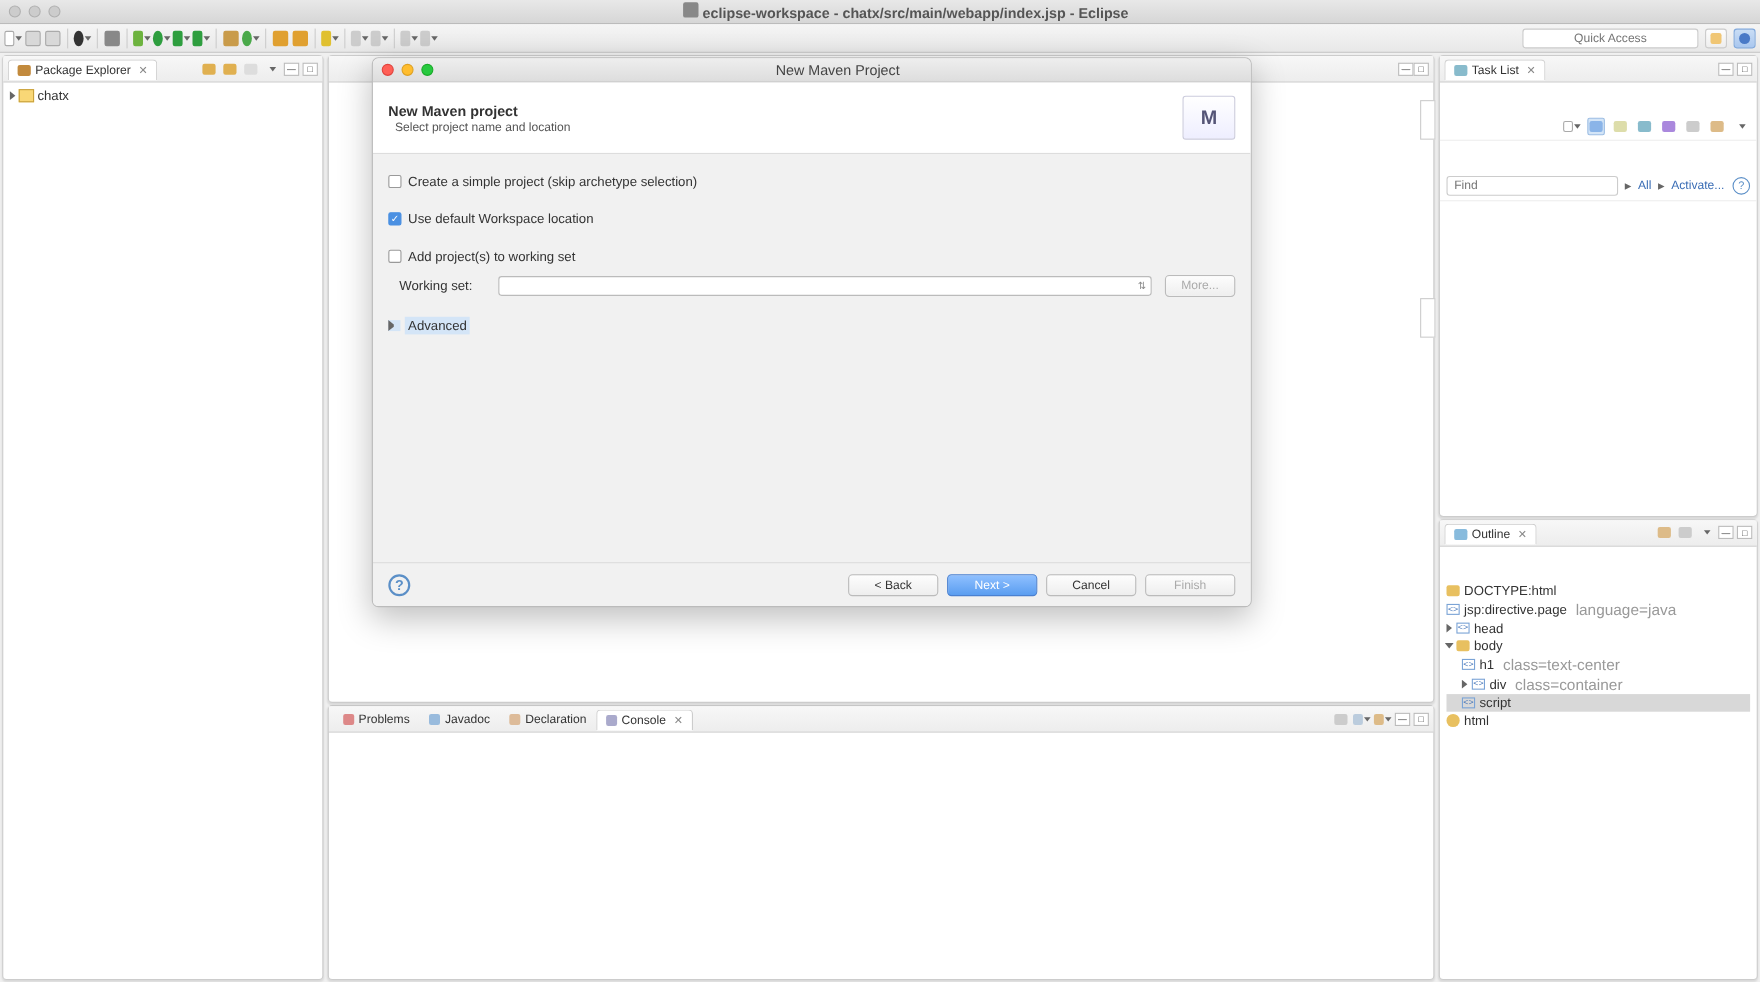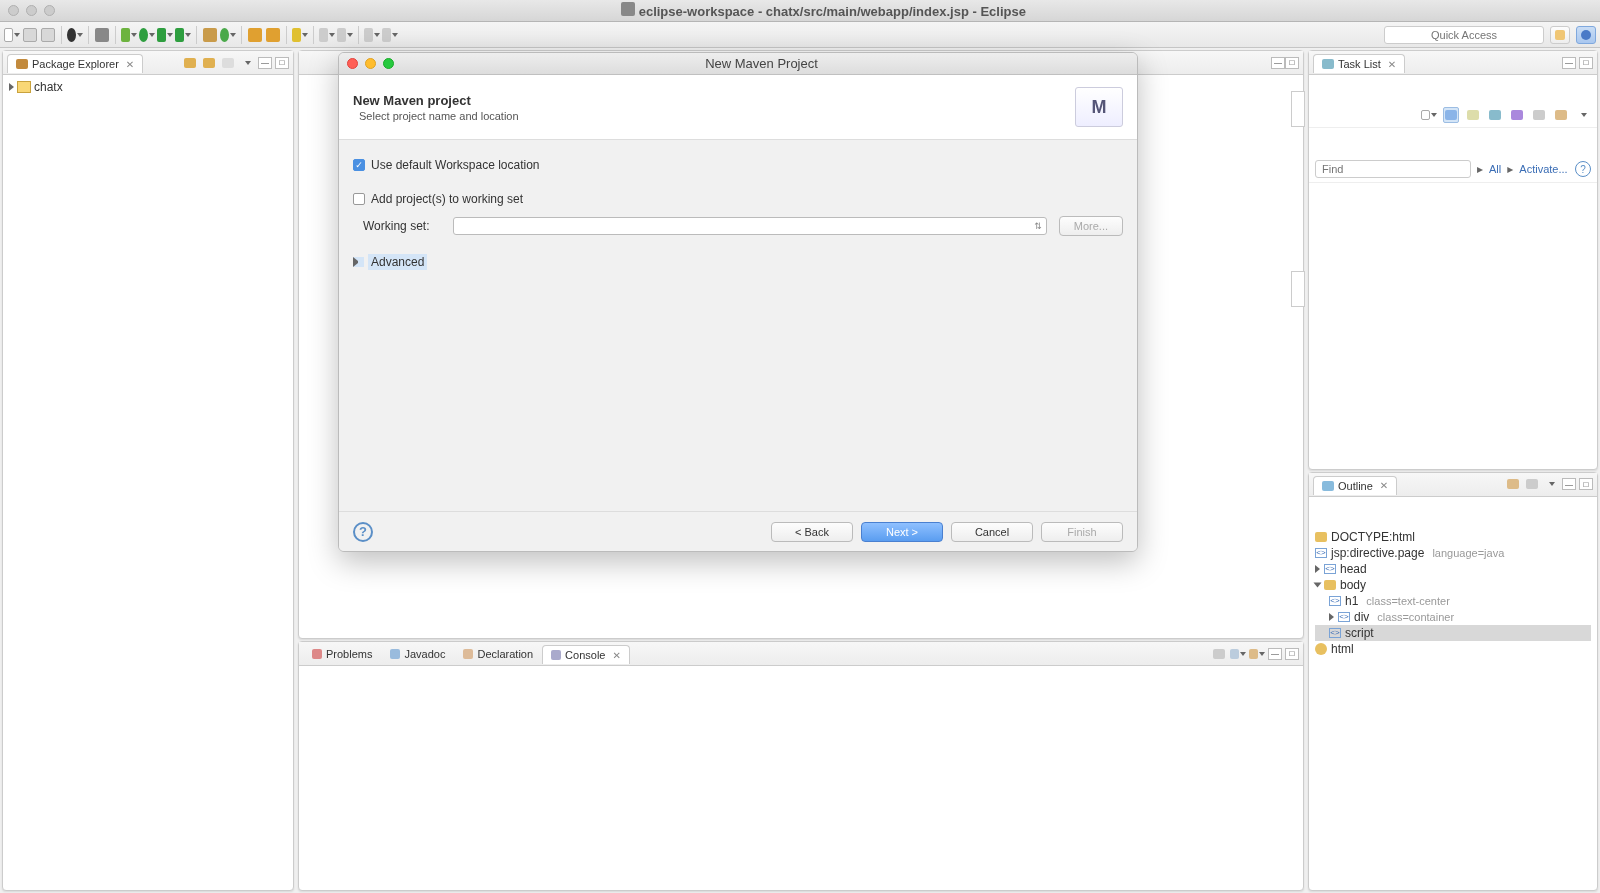--- a/index.html
+++ b/index.html
@@ -82,21 +82,21 @@
 
 
 .right-panel{flex:1;background:#fff;border:1px solid #ccc;border-radius:4px;display:flex;flex-direction:column;box-shadow:0 1px 2px rgba(0,0,0,0.1);gap:28px;}
 .task-toolbar{padding:4px 6px;display:flex;align-items:center;gap:6px;border-bottom:1px solid #eee;}
 .task-toolbar input{flex:0 0 100px;height:18px;border:1px solid #ccc;border-radius:3px;padding:0 6px;font-size:11px;color:#888;}
 .link{color:#3a6db5;font-size:11px;cursor:pointer;}
 .outline-body{flex:1;padding:4px 6px;overflow:auto;font-size:12px;}
 .ol-row{display:flex;align-items:center;gap:4px;padding:1px 0;}
 .ol-row.selected{background:#d8d8d8;}
 .ol-icon{width:12px;height:10px;border:1px solid #7aa3d6;color:#3a6db5;font-size:8px;display:inline-flex;align-items:center;justify-content:center;}
-.ol-attr{color:#999;font-size:11px;margin-left:4px;}
+.ol-attr{color:#999;font-size:14px;margin-left:4px;}
 .indent1{padding-left:14px;}
 
 
 .min-stub{position:absolute;width:14px;height:36px;background:#fff;border:1px solid #ccc;right:-2px;}
 
 
 .ico{width:14px;height:14px;border-radius:2px;display:inline-block;}
 </style>
 </head>
 <body>
@@ -411,20 +411,24 @@
   </div>
   <div class="dialog-header">
     <div>
       <h2>New Maven project</h2>
       <p>Select project name and location</p>
     </div>
     <div class="maven-icon">M</div>
   </div>
   <div class="dialog-body">
     <div class="chk-row">
+      <span class="chk"></span>
+      <span>Create a simple project (skip archetype selection)</span>
+    </div>
+    <div class="chk-row">
       <span class="chk checked">✓</span>
       <span>Use default Workspace location</span>
     </div>
     <div class="chk-row" style="margin-bottom:10px;">
       <span class="chk"></span>
       <span>Add project(s) to working set</span>
     </div>
     <div class="form-row">
       <label>Working set:</label>
       <div class="combo">

